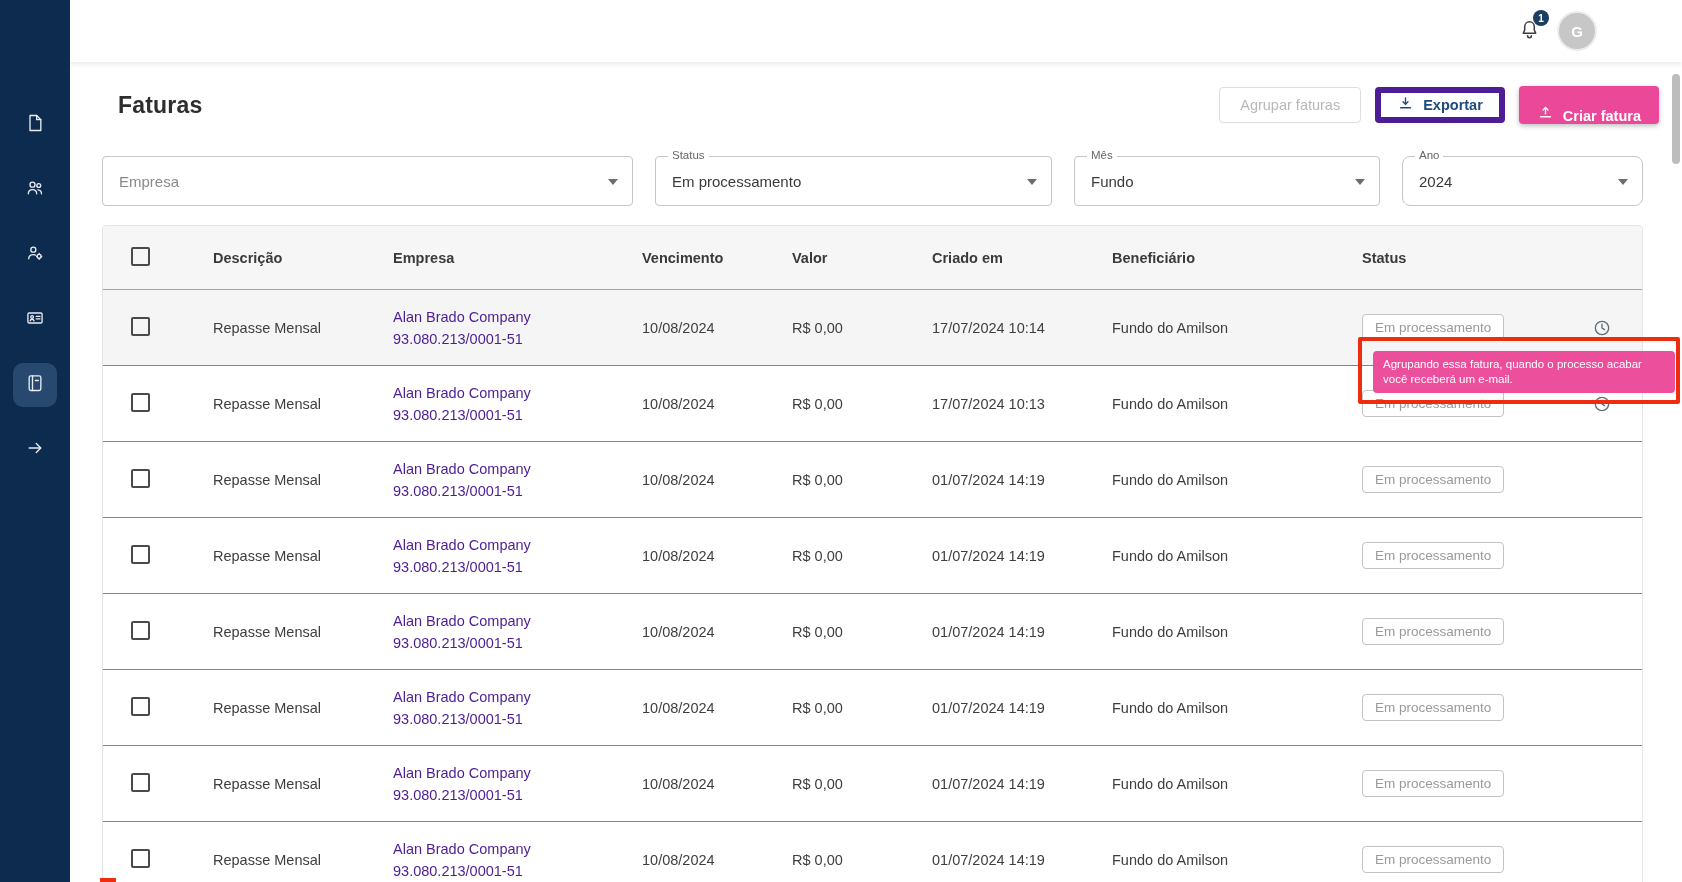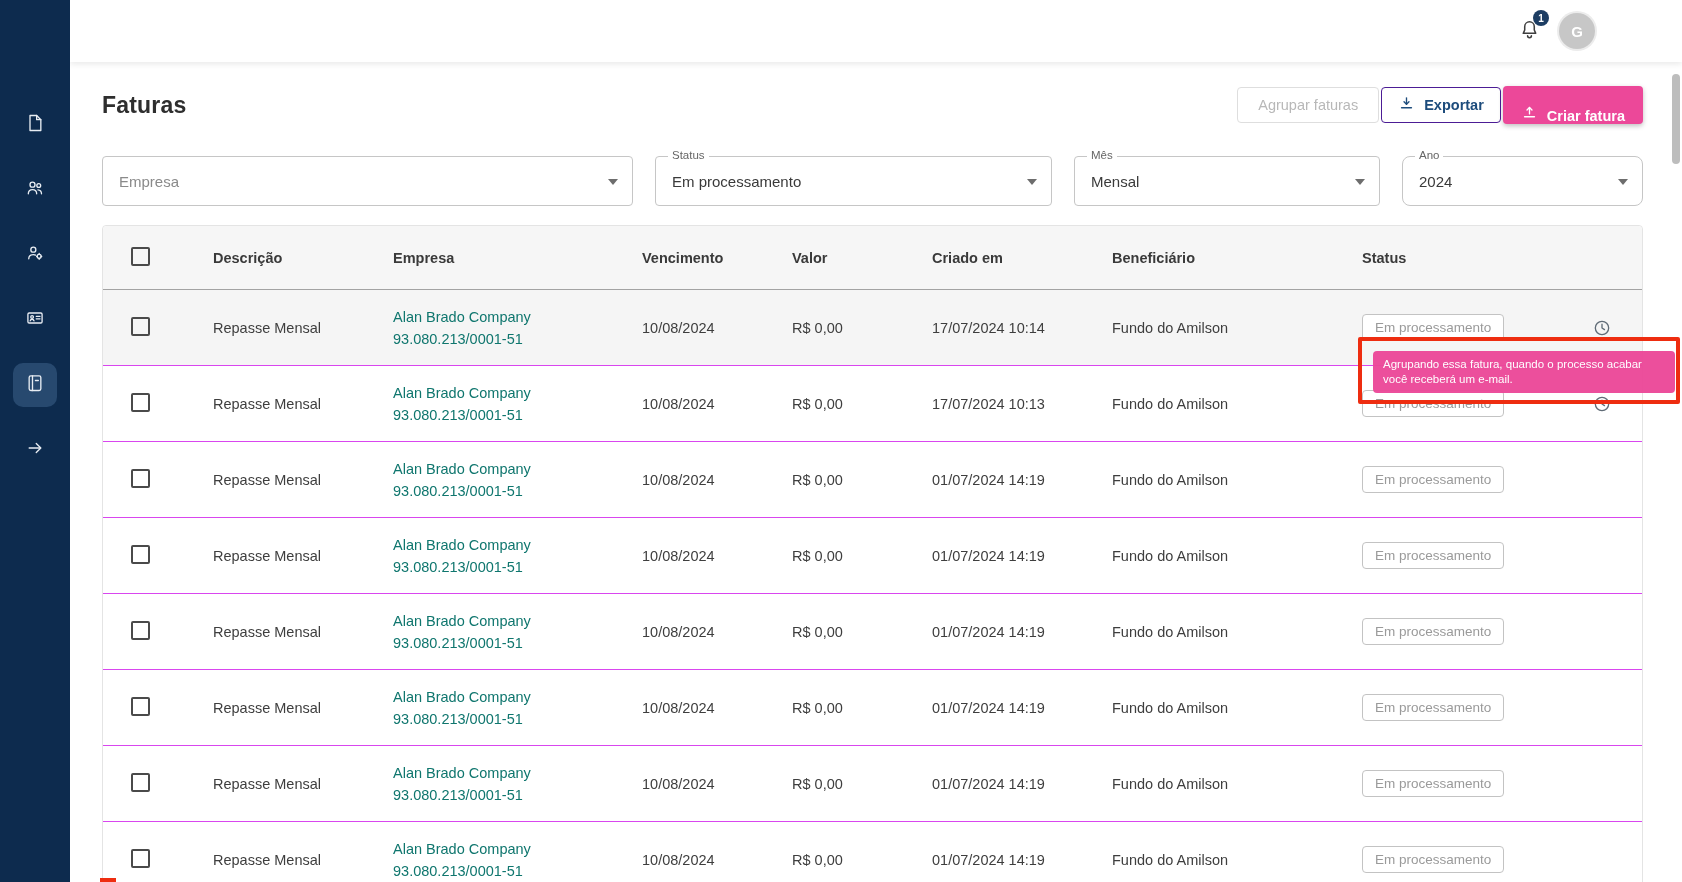--- a/index.html
+++ b/index.html
@@ -40,28 +40,28 @@
   }
   .avatar {
     position: absolute; left: 1489px; top: 13px; width: 36px; height: 36px; border-radius: 50%;
     background: #c7c7c7; color: #ffffff; font-weight: 700; font-size: 15px;
     display: flex; align-items: center; justify-content: center; cursor: pointer;
     box-shadow: 0 0 0 2px #ececec;
   }
 
   
   .title-row {
-    position: absolute; left: 102px; top: 86px; width: 1541px;
+    position: absolute; left: 118px; top: 86px; width: 1541px;
     display: flex; align-items: center; justify-content: space-between; z-index: 5;
   }
   .page-title { font-size: 23px; font-weight: 700; color: #2e2e2e; letter-spacing: 0.2px; }
-  .actions { display: flex; align-items: center; gap: 2px; }
+  .actions { display: flex; align-items: center; gap: 14px; }
   .btn { display: flex; align-items: center; gap: 9px; border-radius: 4px; font-size: 14.5px; cursor: pointer; }
   .btn-muted { height: 36px; padding: 0 20px; background: #fff; border: 1px solid #dedede; color: #b8b8b8; font-weight: 500; }
-  .btn-outline { height: 36px; padding: 0 16px; background: #fff; border: 1px solid #4c1d95; color: #1d4c7c; font-weight: 700; }
+  .btn-outline { height: 36px; padding: 0 16px; background: #fff; border: 6px solid #4c1d95; color: #1d4c7c; font-weight: 700; }
   .btn-outline svg { stroke: #1d4c7c; fill: none; stroke-width: 1.9; stroke-linecap: round; stroke-linejoin: round; }
   .btn-primary { height: 38px; padding: 0 18px; background: #ec4899; border: none; color: #ffffff; font-weight: 700; box-shadow: 0 2px 5px rgba(0,0,0,0.25); align-items: flex-end; }
   .btn-primary svg { stroke: #ffffff; fill: none; stroke-width: 1.9; stroke-linecap: round; stroke-linejoin: round; }
 
   
   .filters {
     position: absolute; left: 102px; top: 156px; width: 1541px;
     display: flex; justify-content: space-between; z-index: 5;
   }
   .filter {
@@ -97,21 +97,21 @@
     height: 64px; background: #f6f6f6; border-bottom: 1px solid #a3a3a3;
     font-size: 14.5px; font-weight: 700; color: #3a3a3a; border-radius: 4px 4px 0 0;
   }
   .t-row { height: 76px; background: #fff; border-bottom: 1px solid #d946ef; font-size: 14.5px; color: #3e3e3e; }
   .t-row.highlight { background: #f5f5f5; }
   .cb-cell { padding-left: 28px; }
   .checkbox {
     display: inline-block; width: 19px; height: 19px; border: 2px solid #4a4a4a;
     border-radius: 2px; background: transparent; cursor: pointer;
   }
-  .empresa-cell { font-size: 15px; line-height: 22px; color: #0f766e; }
+  .empresa-cell { font-size: 15px; line-height: 22px; color: #4c1d95; }
   .benef-cell, .cell { font-size: 14.5px; }
   .status-cell { display: flex; align-items: center; padding-right: 30px; }
   .chip {
     display: inline-block; border: 1px solid #c3c3c3; border-radius: 4px; background: #fff;
     padding: 5px 12px; font-size: 13.5px; color: #9a9a9a; white-space: nowrap;
   }
   .clock { margin-left: auto; width: 20px; height: 20px; }
   .clock svg { stroke: #5f6b76; fill: none; stroke-width: 1.6; stroke-linecap: round; stroke-linejoin: round; }
   .clock.hidden { visibility: hidden; }
 
@@ -245,21 +245,21 @@
     <span class="filter-value placeholder">Empresa</span>
     <span class="caret"></span>
   </div>
   <div class="filter f-status">
     <span class="filter-label">Status</span>
     <span class="filter-value">Em processamento</span>
     <span class="caret"></span>
   </div>
   <div class="filter f-mes">
     <span class="filter-label">Mês</span>
-    <span class="filter-value">Mensal</span>
+    <span class="filter-value">Fundo</span>
     <span class="caret"></span>
   </div>
   <div class="filter f-ano">
     <span class="filter-label">Ano</span>
     <span class="filter-value">2024</span>
     <span class="caret"></span>
   </div>
 </div>
 
 <div class="table">

